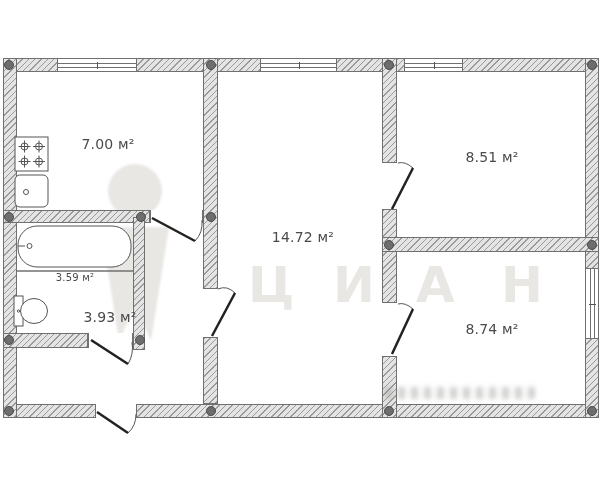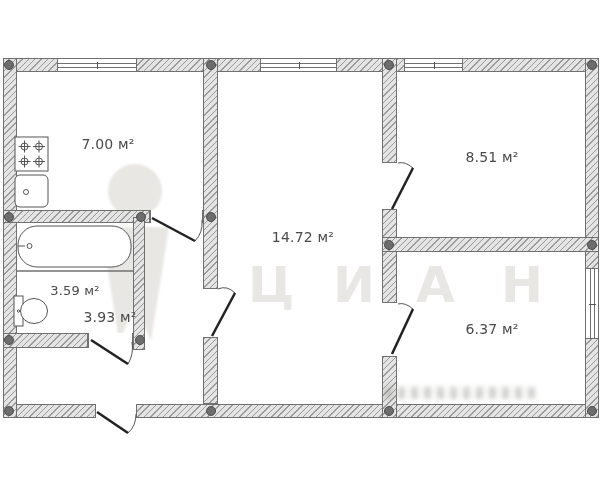--- a/index.html
+++ b/index.html
@@ -172,17 +172,17 @@
     <g style="stroke:var(--fixture-stroke,#555)" fill="none" stroke-width="1">
       <rect x="14" y="296" width="9" height="30" fill="#ffffff"></rect>
       <circle cx="18.5" cy="311" r="1.2"></circle>
       <ellipse cx="34" cy="311" rx="13.5" ry="12.5" fill="#ffffff"></ellipse>
     </g>
   </svg>
 
   <div class="area-label" style="left:76px;  top:139px;">7.00 м²</div>
   <div class="area-label" style="left:271px; top:232px;">14.72 м²</div>
   <div class="area-label" style="left:460px; top:152px;text-align:center;">8.51 м²</div>
-  <div class="area-label" style="left:460px; top:324px;">6.37 м²</div>
-  <div class="area-label" style="left:43px;  top:286px; font-size:13px;">3.59 м²</div>
+  <div class="area-label" style="left:460px; top:324px;">8.74 м²</div>
+  <div class="area-label" style="left:43px;  top:273px; font-size:10px;">3.59 м²</div>
   <div class="area-label" style="left:78px;  top:312px;">3.93 м²</div>
 
 </div>
 
 </body></html>

